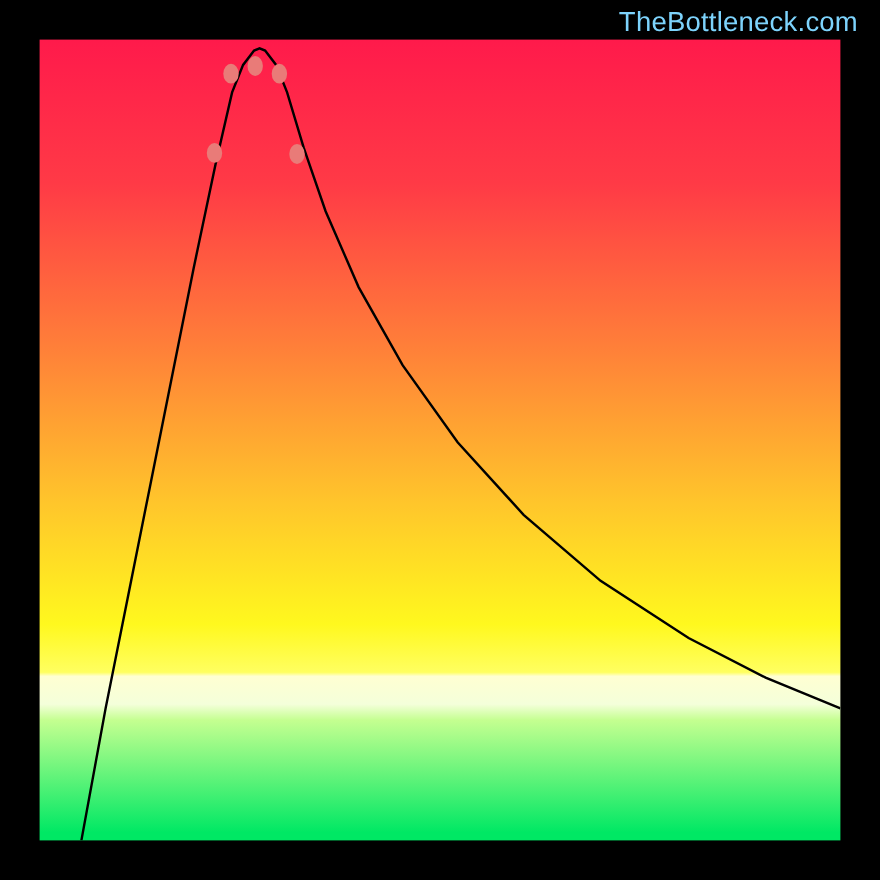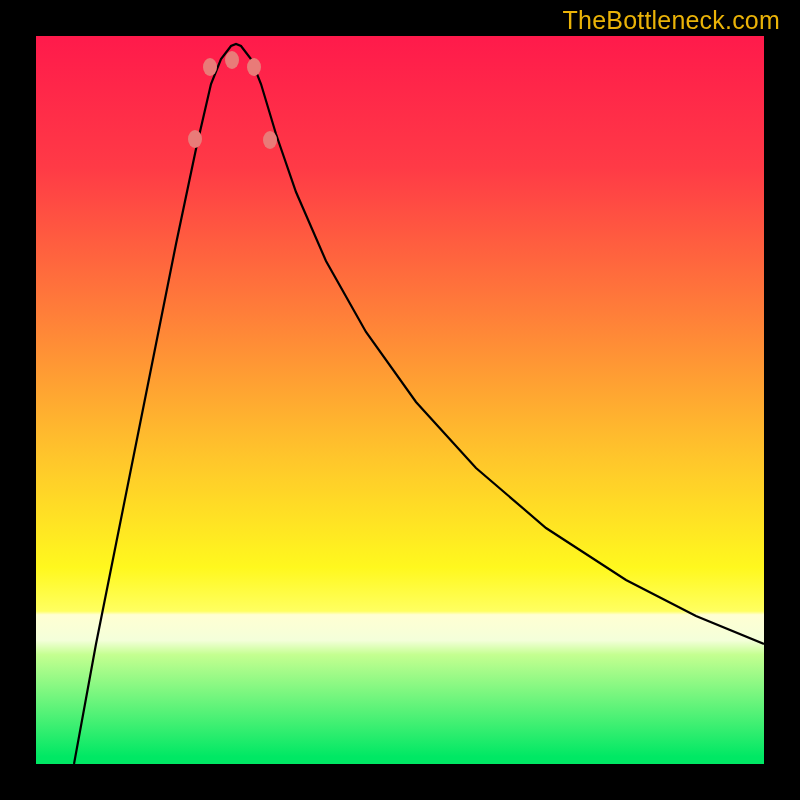--- a/index.html
+++ b/index.html
@@ -44,21 +44,21 @@
     position: absolute;
     left: 0;
     top: 0;
     width: 728px;
     height: 728px;
   }
   .watermark {
     position: absolute;
     top: 6px;
     right: 20px;
-    color: #eab308;
+    color: #7dd3fc;
     font-size: 25px;
     font-weight: 500;
     letter-spacing: 0.2px;
     user-select: none;
   }
 </style>
 </head>
 <body>
 
 <div class="frame">

